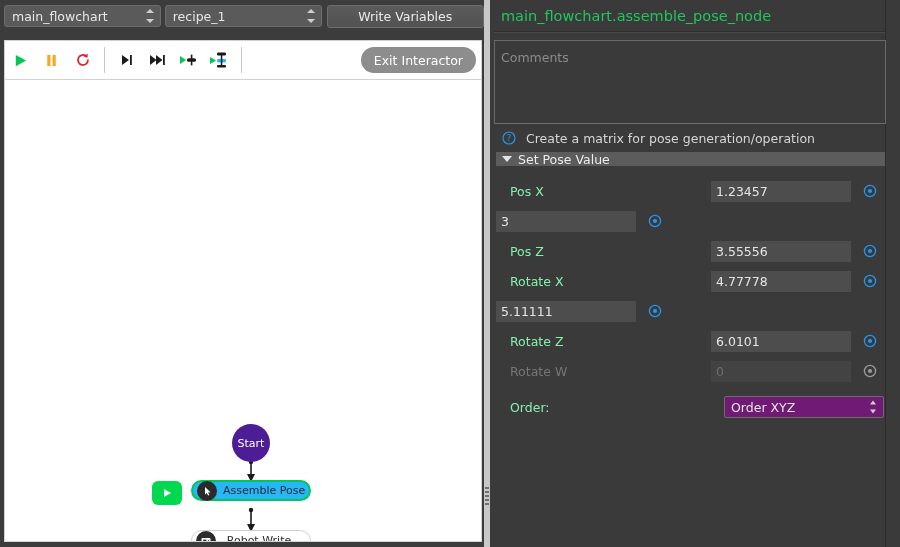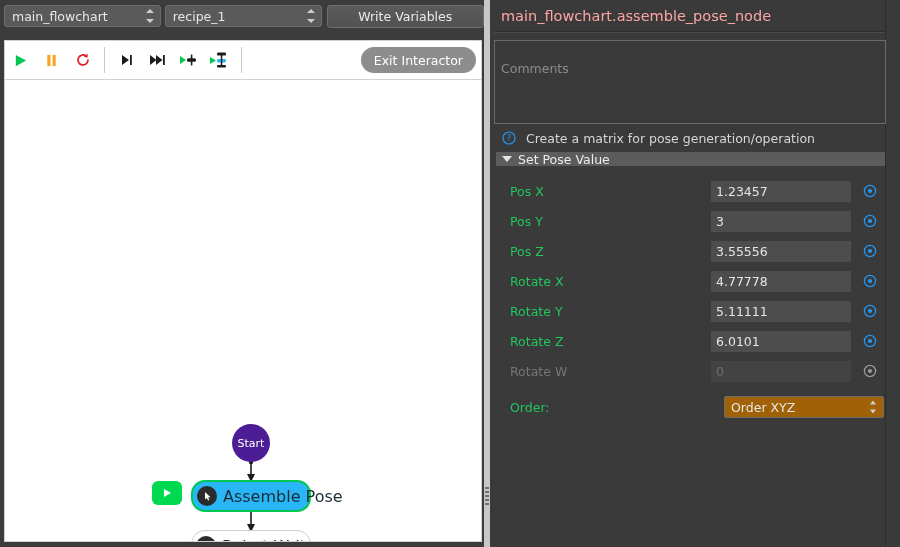--- a/index.html
+++ b/index.html
@@ -181,28 +181,28 @@
   .node-terminal {
     width: 38px; height: 38px;
     border-radius: 50%;
     background: #4c1d95;
     color: #ffffff;
     font-size: 11px;
     justify-content: center;
   }
 
   .node-box {
-    height: 32px;
+    height: 21px;
     border-radius: 14px;
     background: #ffffff;
     border: 1.5px solid #cfcfcf;
     padding-left: 4px;
     padding-right: 14px;
     color: #2b2b2b;
-    font-size: 16px;
+    font-size: 11px;
   }
   .node-box.selected {
     background: #29b6f6;
     border: 2.5px solid #00c853;
     color: #1b2b33;
   }
   .node-badge {
     width: 20px; height: 20px;
     border-radius: 50%;
     background: #2b2b2b;
@@ -259,21 +259,21 @@
     height: 547px;
     background: #3a3a3a;
     flex: 0 0 410px;
     margin-left: 6px;
   }
 
   .rp-title {
     position: absolute;
     left: 4px; top: 2px;
     width: 400px; height: 28px;
-    color: #fca5a5;
+    color: #22c55e;
     font-size: 14.5px;
     display: flex;
     align-items: center;
     padding-left: 7px;
     box-sizing: border-box;
     user-select: none;
     text-align: right;
   }
 
   .rp-divider {
@@ -291,21 +291,21 @@
 
   .comments-box {
     position: absolute;
     left: 494px; top: 40px;
     width: 392px; height: 84px;
     background: #3a3a3a;
     border: 1px solid #6a6a6a;
     box-sizing: border-box;
     color: #84cc16;
     font-size: 12.5px;
-    padding: 20px 6px;
+    padding: 9px 6px;
     resize: none;
     outline: none;
     font-family: "DejaVu Sans", "Liberation Sans", sans-serif;
   }
   .comments-box::placeholder { color: #8c8c8c; }
 
   .hint-row {
     position: absolute;
     left: 490px; top: 128px;
     width: 400px; height: 20px;
@@ -354,21 +354,21 @@
   .field-row {
     position: relative;
     height: 30px;
     display: flex;
     align-items: center;
   }
   .field-label {
     width: 215px;
     padding-left: 14px;
     box-sizing: border-box;
-    color: #22c55e;
+    color: #86efac;
     font-size: 12.5px;
     user-select: none;
   }
   .field-row.disabled .field-label { color: #757575; }
 
   .field-input {
     width: 140px;
     height: 21px;
     background: #4d4d4d;
     border: none;
@@ -397,21 +397,21 @@
     position: relative;
     height: 30px;
     display: flex;
     align-items: center;
     gap: 13px;
   }
   .order-select {
     position: relative;
     width: 160px;
     height: 22px;
-    background: #a16207;
+    background: #701a75;
     border: 1px solid #6d6d6d;
     border-radius: 2px;
     box-sizing: border-box;
     color: #e6e6e6;
     font-size: 12.5px;
     display: flex;
     align-items: center;
     padding-left: 6px;
     cursor: pointer;
     user-select: none;
@@ -622,21 +622,20 @@
         <input class="field-input" type="text" value="1.23457" style="">
         <span class="target-btn">
           <svg width="14" height="14" viewBox="0 0 14 14">
             <circle cx="7" cy="7" r="5.6" fill="none" stroke="#2196f3" stroke-width="1.3"></circle>
             <circle cx="7" cy="7" r="2.1" fill="#2196f3"></circle>
           </svg>
         </span>
       </div>
 
       <div class="field-row">
-        <span class="field-label">Pos Y</span>
         <input class="field-input" type="text" value="3" style="">
         <span class="target-btn">
           <svg width="14" height="14" viewBox="0 0 14 14">
             <circle cx="7" cy="7" r="5.6" fill="none" stroke="#2196f3" stroke-width="1.3"></circle>
             <circle cx="7" cy="7" r="2.1" fill="#2196f3"></circle>
           </svg>
         </span>
       </div>
 
       <div class="field-row">
@@ -655,21 +654,20 @@
         <input class="field-input" type="text" value="4.77778" style="">
         <span class="target-btn">
           <svg width="14" height="14" viewBox="0 0 14 14">
             <circle cx="7" cy="7" r="5.6" fill="none" stroke="#2196f3" stroke-width="1.3"></circle>
             <circle cx="7" cy="7" r="2.1" fill="#2196f3"></circle>
           </svg>
         </span>
       </div>
 
       <div class="field-row">
-        <span class="field-label">Rotate Y</span>
         <input class="field-input" type="text" value="5.11111" style="">
         <span class="target-btn">
           <svg width="14" height="14" viewBox="0 0 14 14">
             <circle cx="7" cy="7" r="5.6" fill="none" stroke="#2196f3" stroke-width="1.3"></circle>
             <circle cx="7" cy="7" r="2.1" fill="#2196f3"></circle>
           </svg>
         </span>
       </div>
 
       <div class="field-row">

